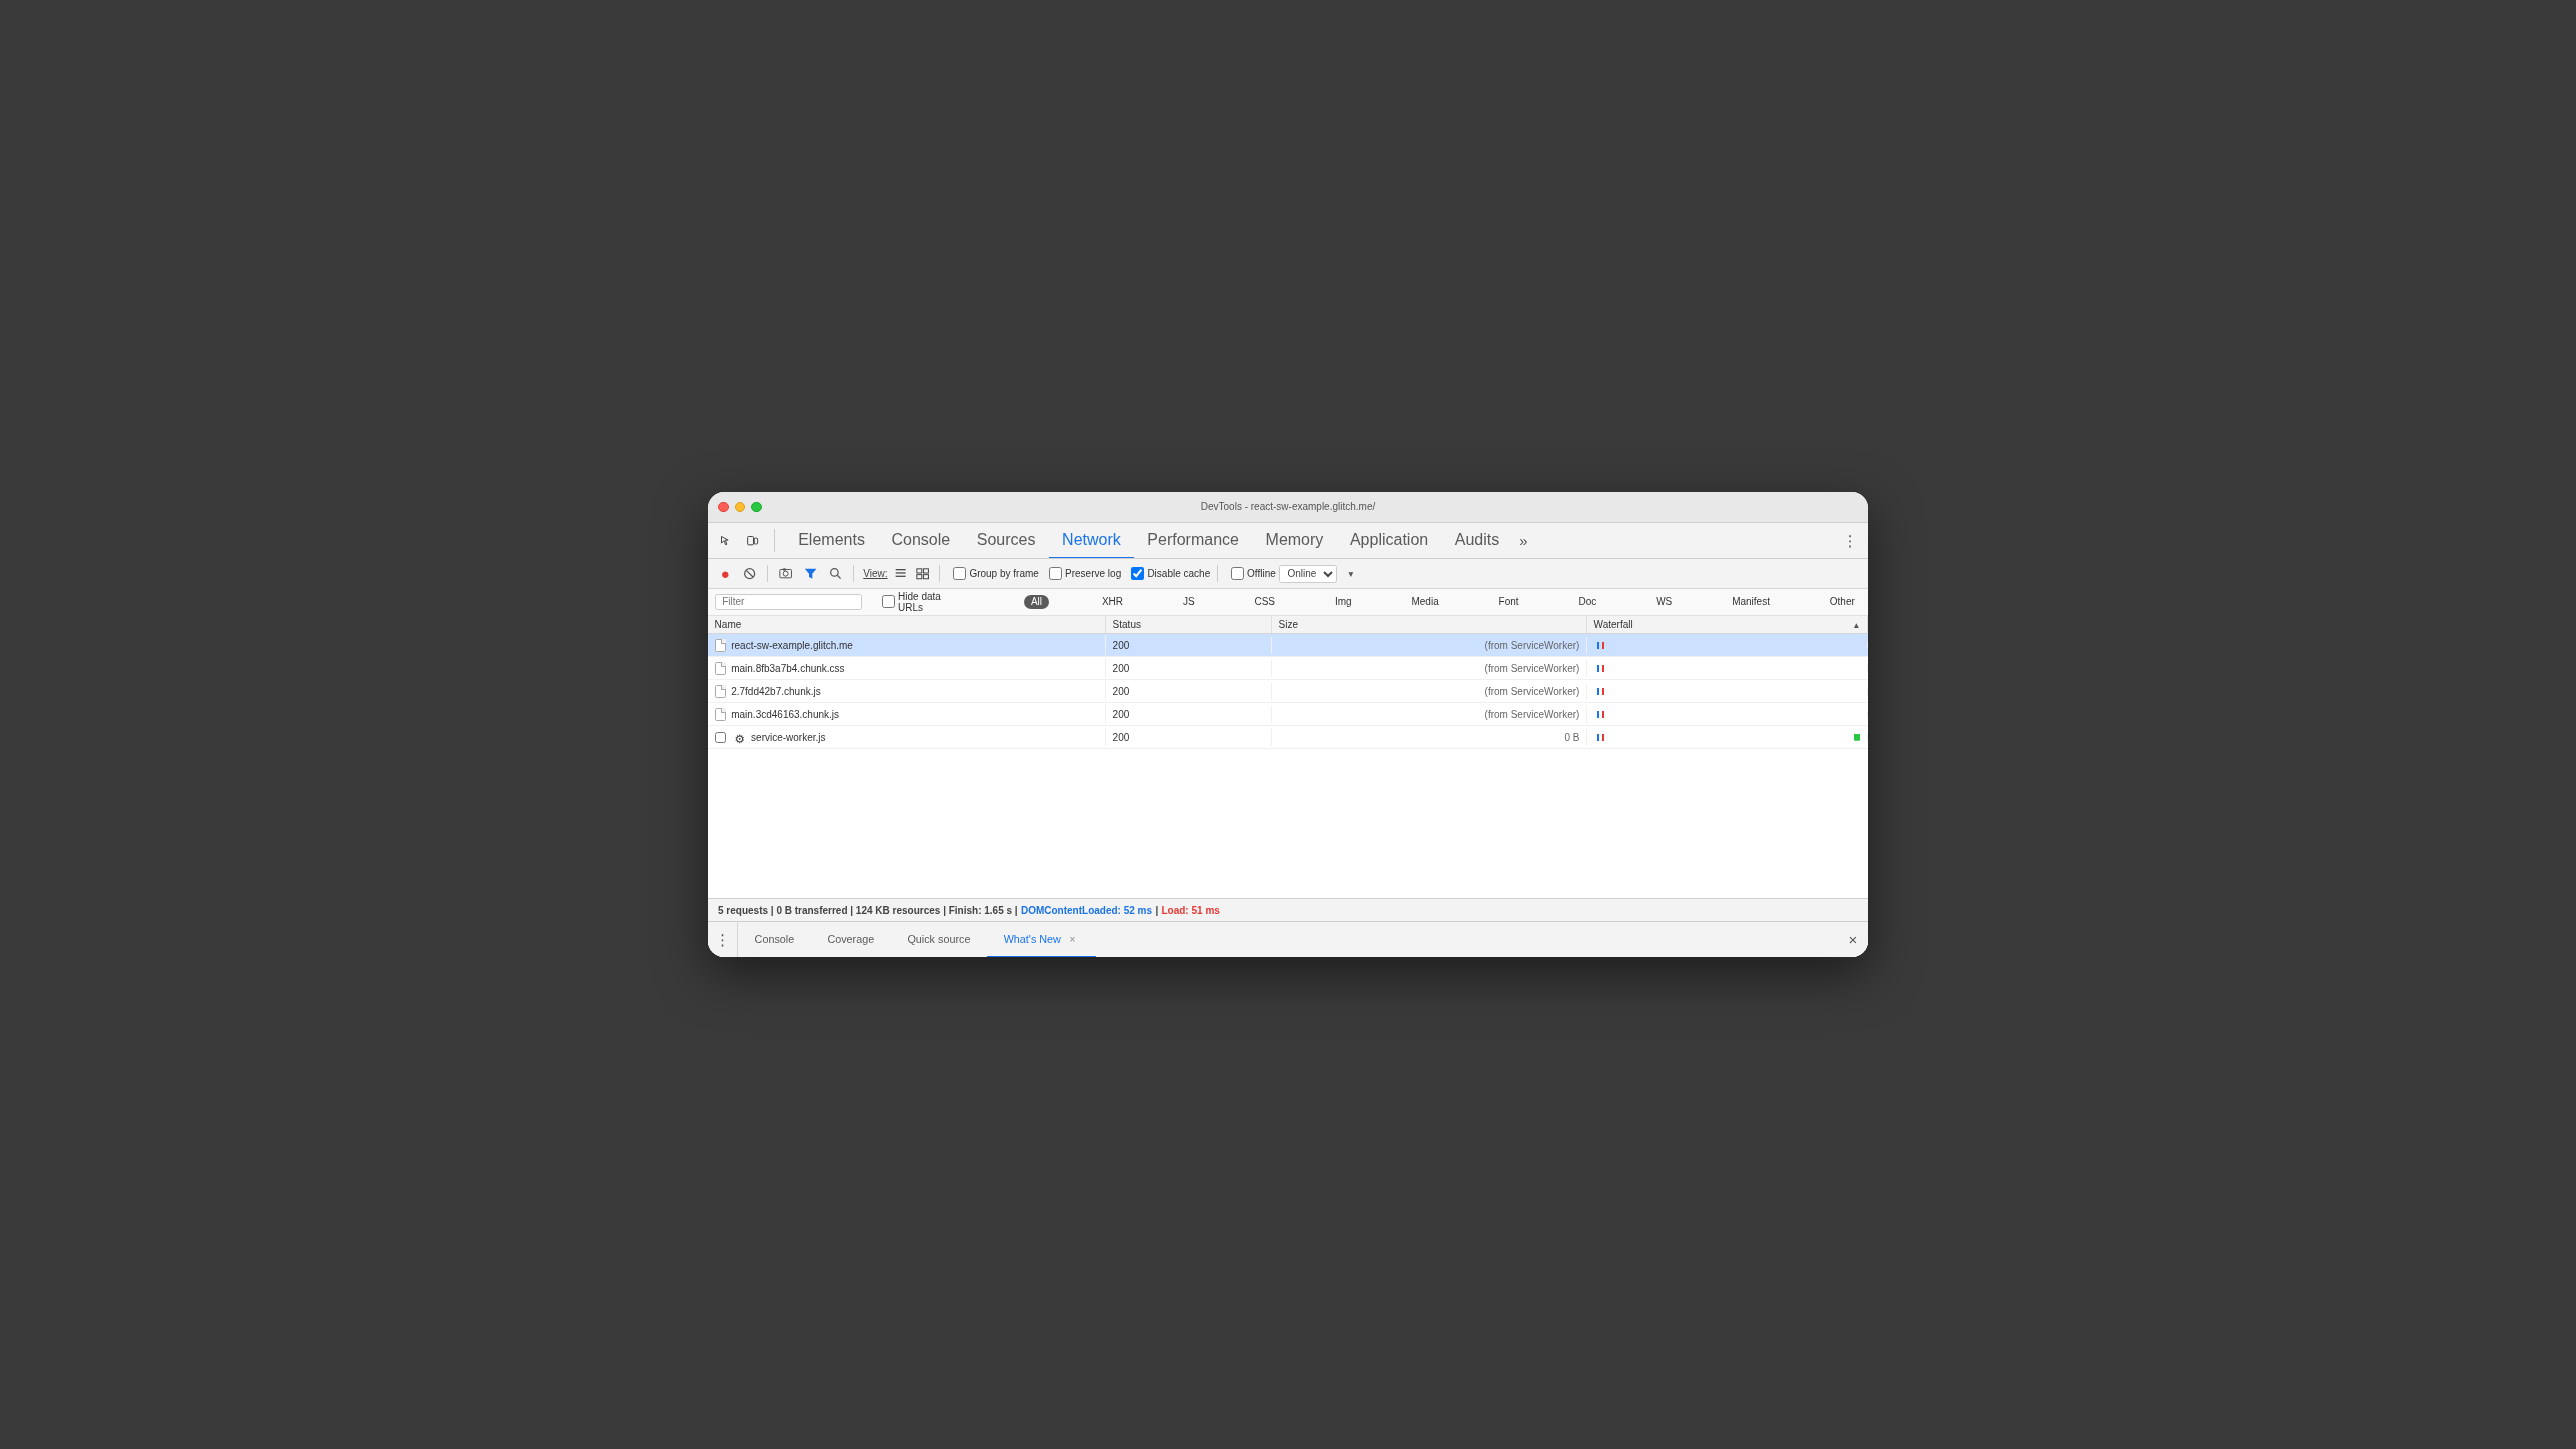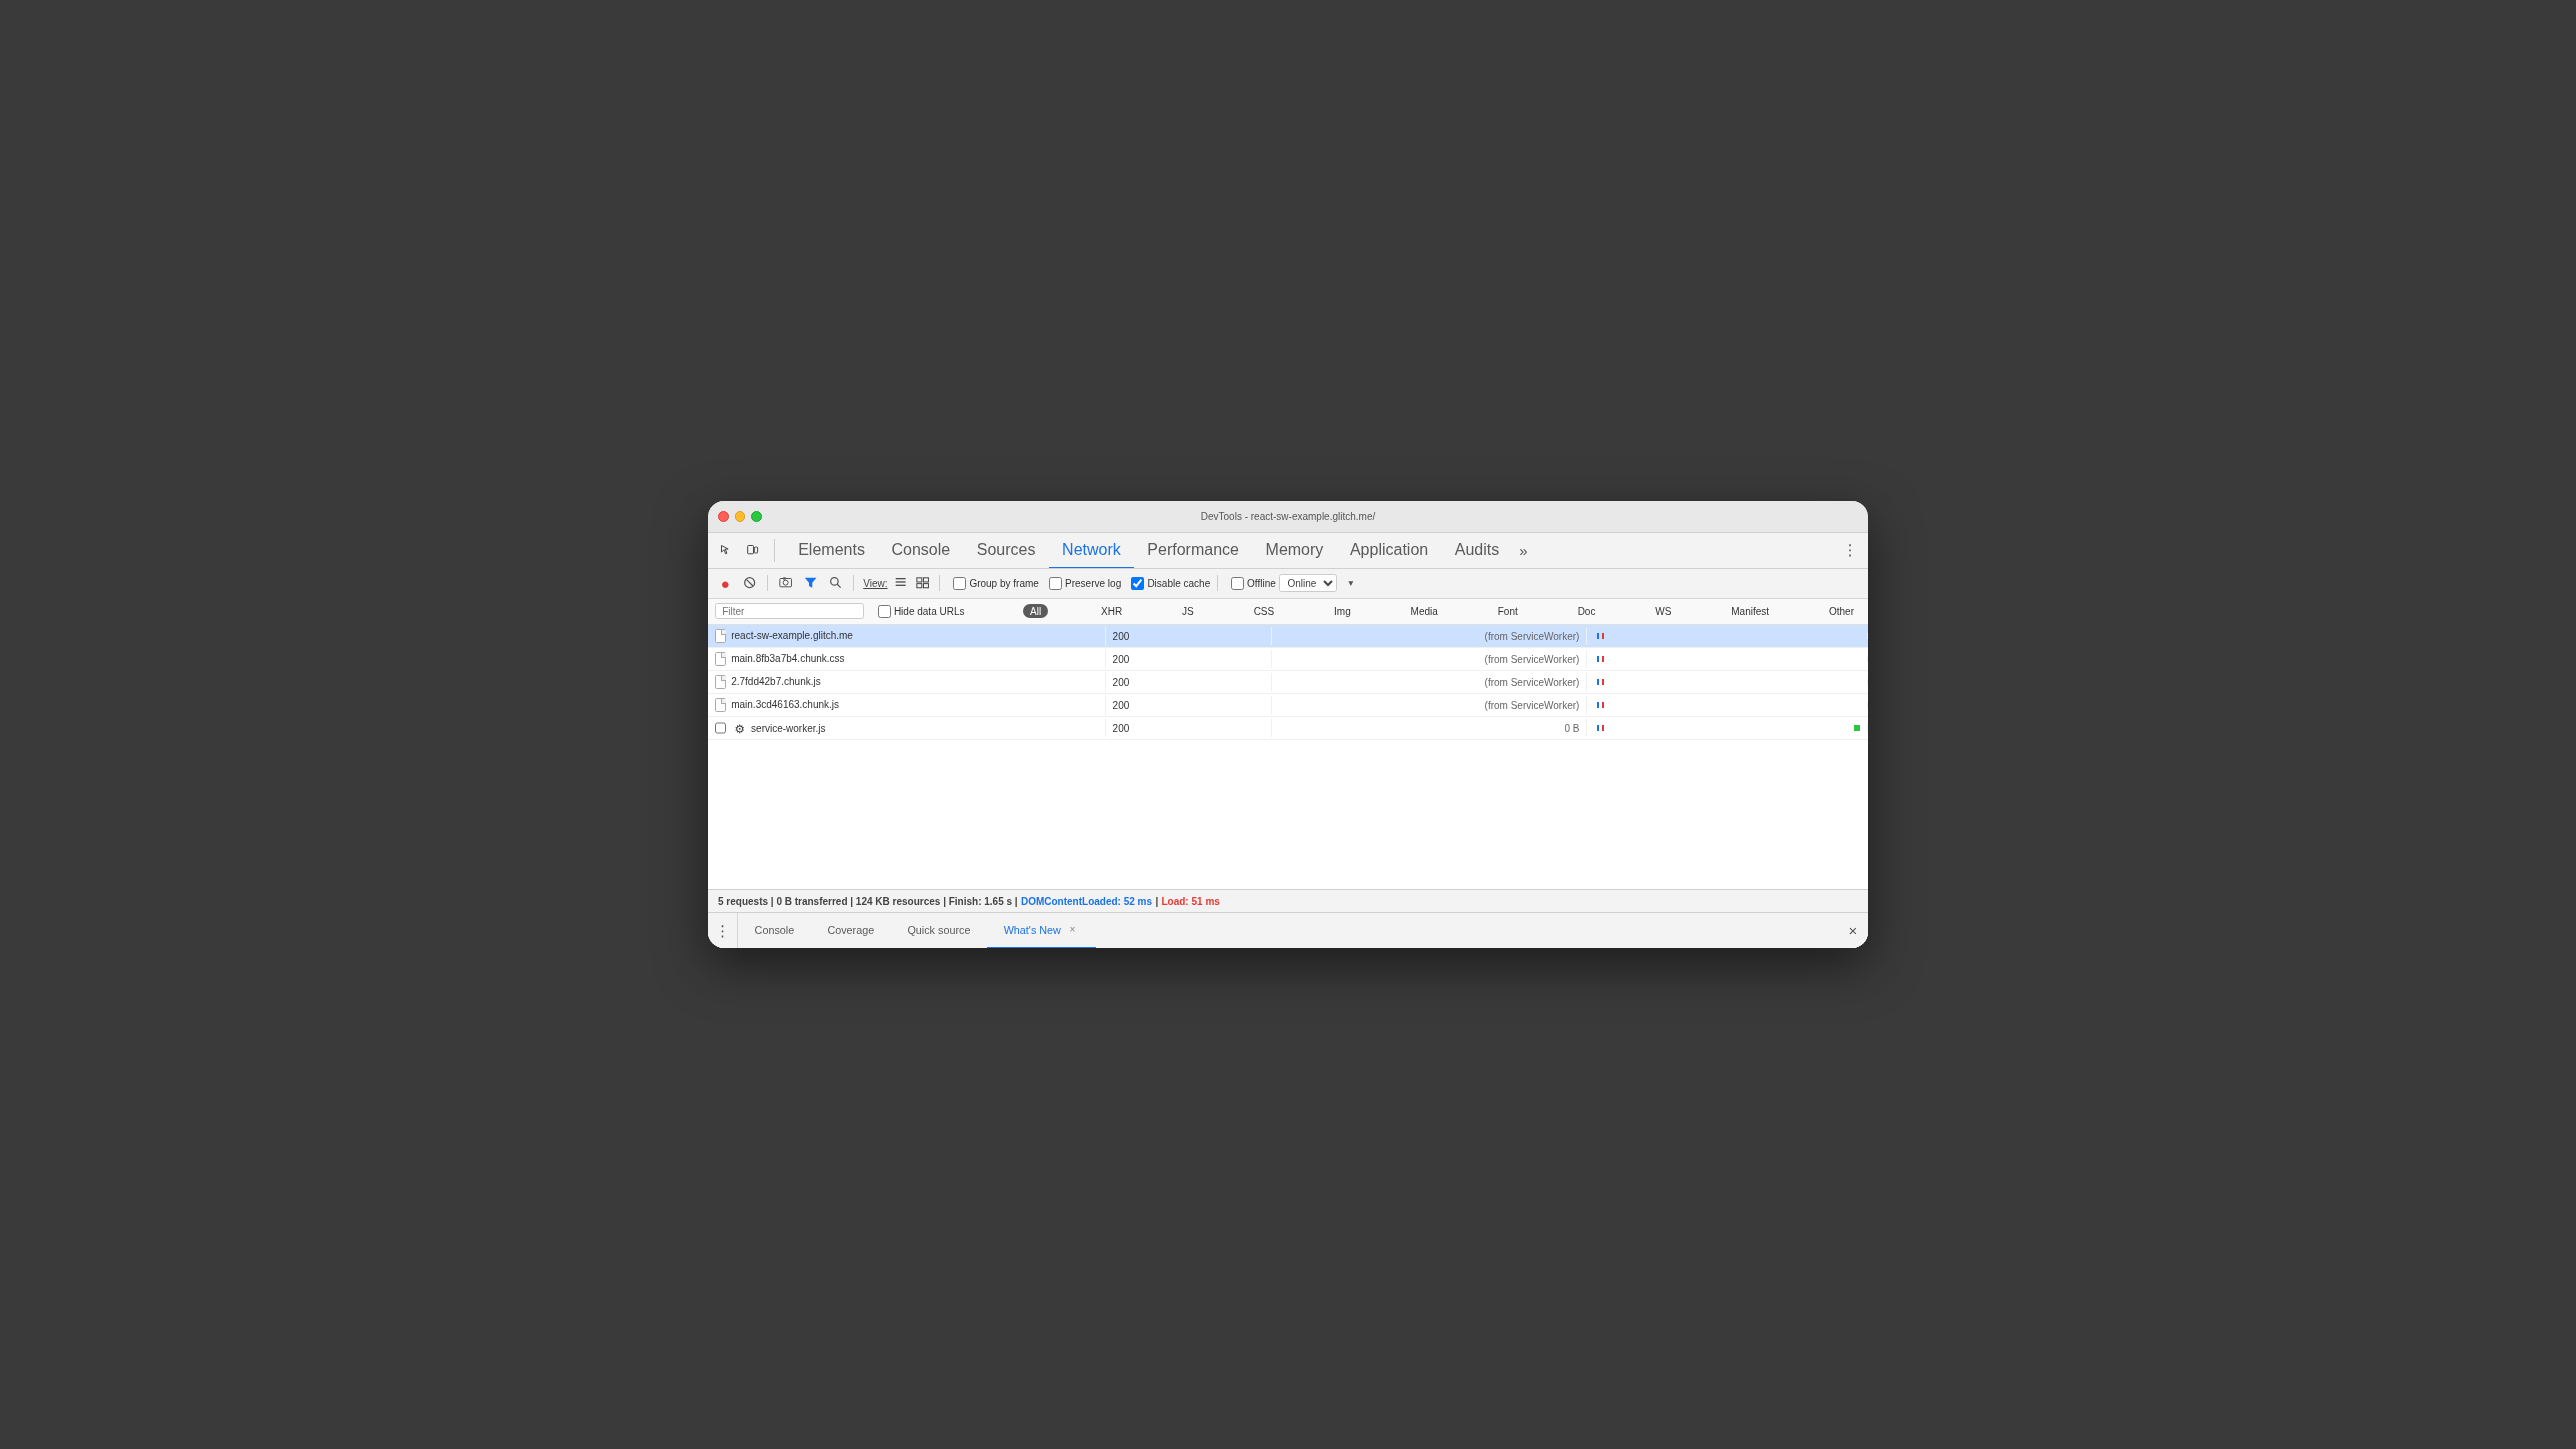--- a/index.html
+++ b/index.html
@@ -191,21 +191,21 @@
       cursor: pointer;
     }
     
     .filter-bar {
       display: flex;
       align-items: center;
       background: #f9f9f9;
       border-bottom: 0.8px solid #e0e0e0;
       height: 26.5px;
       padding: 0 6.6px;
-      gap: 14px;
+      gap: 20px;
     }
     .filter-input {
       border: 0.8px solid #ccc;
       border-radius: 2.5px;
       padding: 1.7px 6.6px;
       font-size: 10px;
       width: 149px;
       color: #333;
       background: #fff;
     }
@@ -602,20 +602,35 @@
         <button class="filter-tab">Media</button>
         <button class="filter-tab">Font</button>
         <button class="filter-tab">Doc</button>
         <button class="filter-tab">WS</button>
         <button class="filter-tab">Manifest</button>
         <button class="filter-tab">Other</button>
       </div>
     </div>
 
     <div class="network-table">
+      <div class="table-header">
+        <div class="th th-name">
+          <span>Name</span>
+        </div>
+        <div class="th th-status">
+          <span>Status</span>
+        </div>
+        <div class="th th-size">
+          <span>Size</span>
+        </div>
+        <div class="th th-waterfall">
+          <span>Waterfall</span>
+          <span class="sort-arrow">▲</span>
+        </div>
+      </div>
 
       <div class="table-row selected">
         <div class="td td-name">
           <div class="file-icon"></div>
           <span>react-sw-example.glitch.me</span>
         </div>
         <div class="td td-status">
           <span>200</span>
         </div>
         <div class="td td-size">

